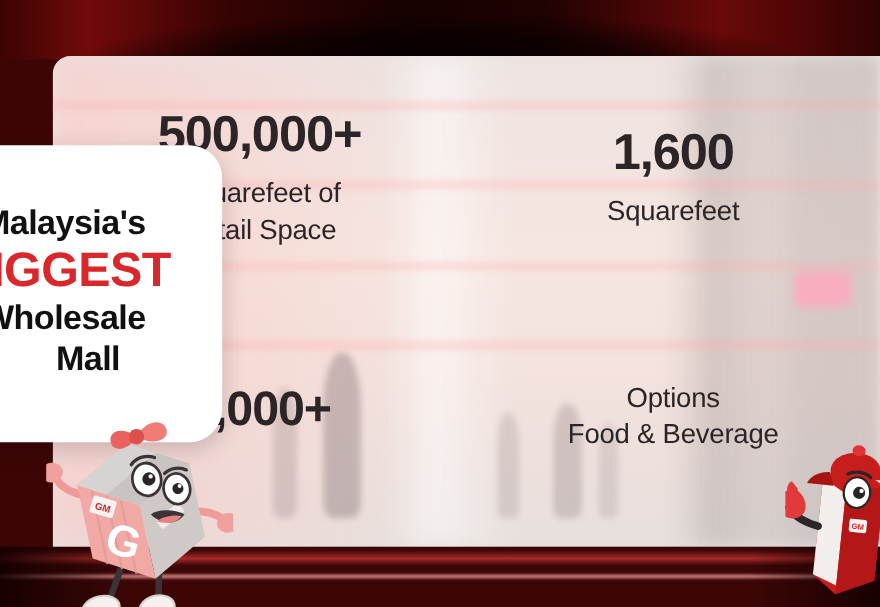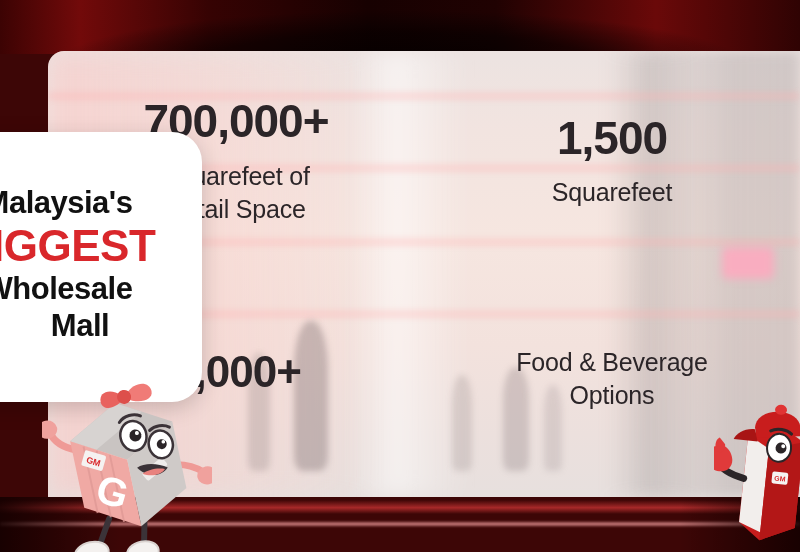--- a/index.html
+++ b/index.html
@@ -172,42 +172,42 @@
     <div class="sil s1"></div>
     <div class="sil s2"></div>
     <div class="sil s3"></div>
     <div class="sil s4"></div>
     <div class="sil s5"></div>
   </div>
 
   <div class="stats">
 
     <div class="stat">
-      <div class="num">700,000+</div>
+      <div class="num">500,000+</div>
       <div class="lbl">
         <div>Squarefeet of</div>
         <div>Retail Space</div>
       </div>
     </div>
 
     <div class="stat">
-      <div class="num">1,500</div>
+      <div class="num">1,600</div>
       <div class="lbl">
         <div>Squarefeet</div>
       </div>
     </div>
 
     <div class="stat r2">
       <div class="num">3,000+</div>
     </div>
 
     <div class="stat r2">
       <div class="lbl">
+        <div>Options</div>
         <div>Food &amp; Beverage</div>
-        <div>Options</div>
       </div>
     </div>
 
   </div>
 
   <div class="card">
     <div class="l1">Malaysia's</div>
     <div class="l2">BIGGEST</div>
     <div class="l3">Wholesale</div>
     <div class="l4">Mall</div>

